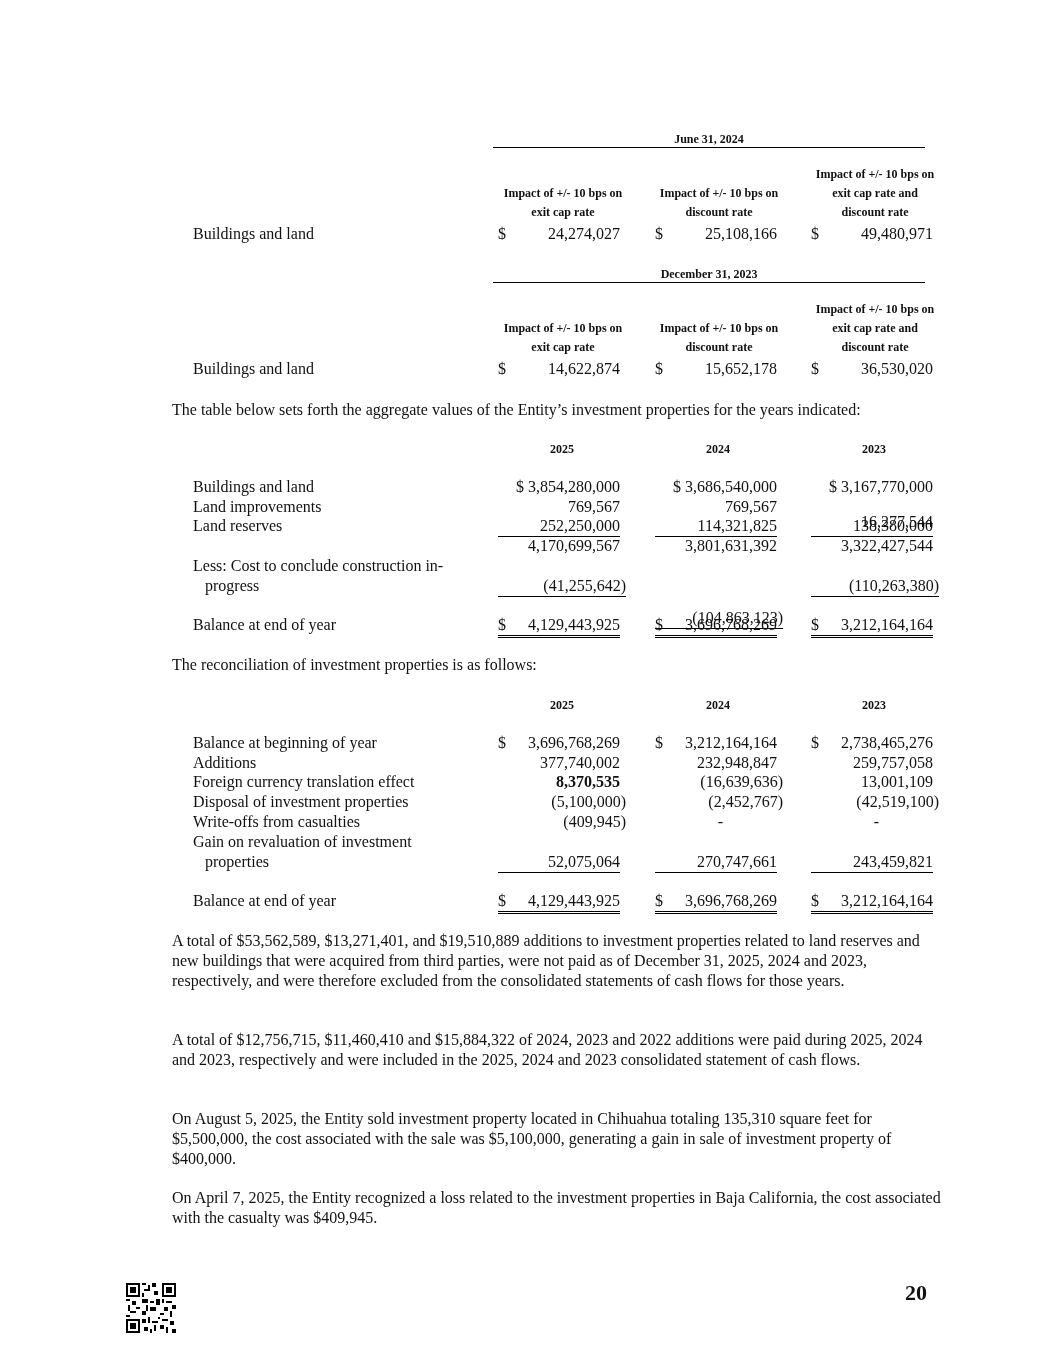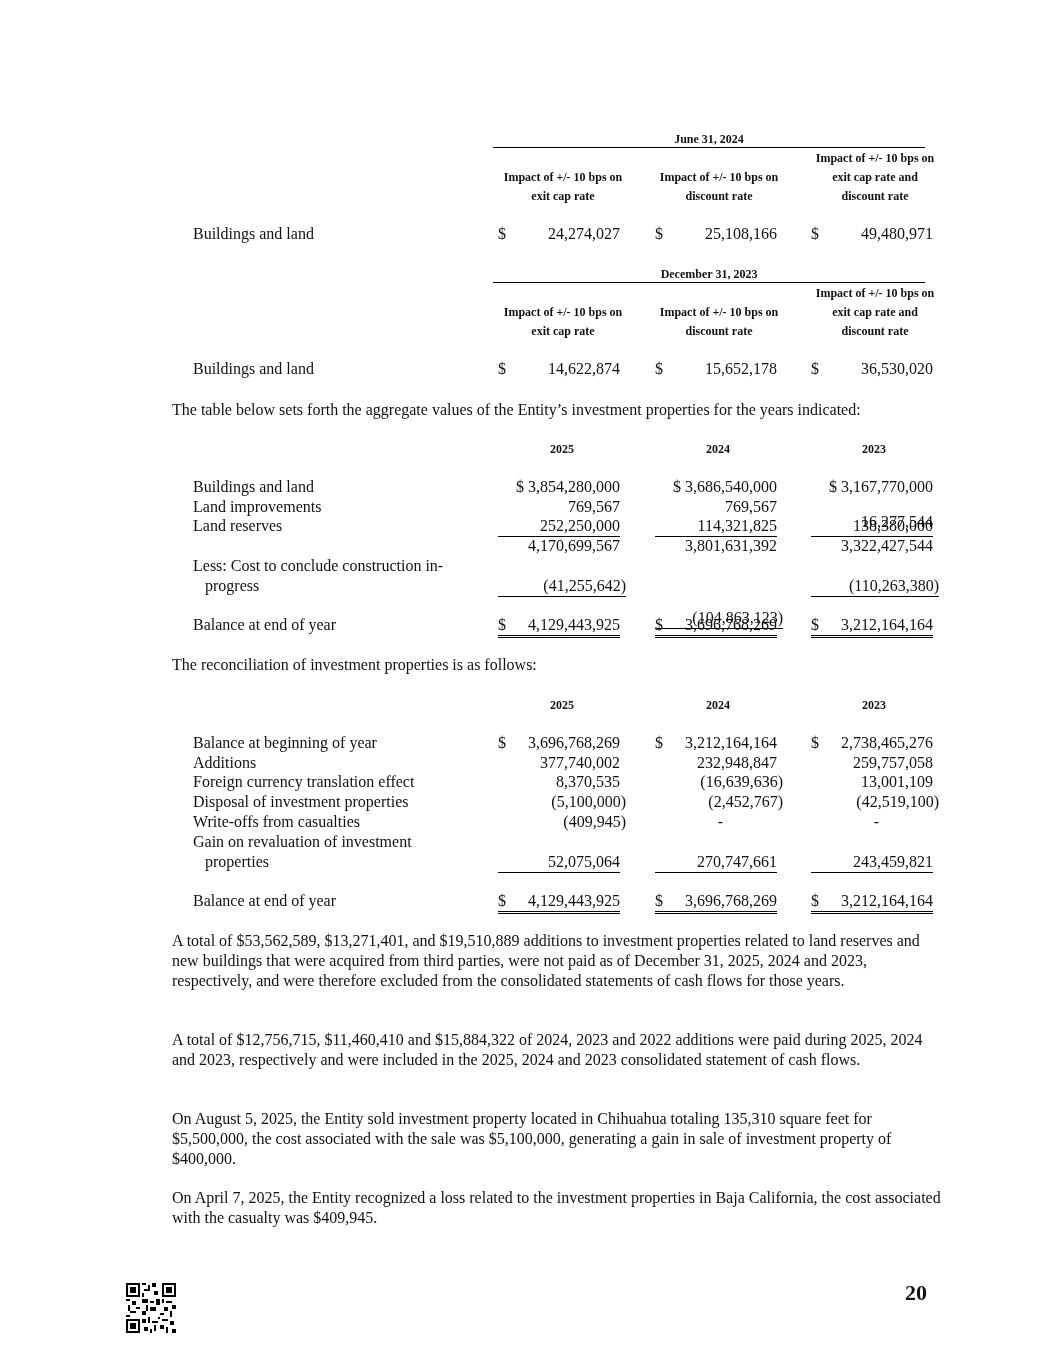--- a/index.html
+++ b/index.html
@@ -1,21 +1,21 @@
 <!DOCTYPE html>
 <html><head>
 <meta charset="utf-8">
 <style>
   html, body { margin: 0; padding: 0; background: #ffffff; }
   body {
     width: 1055px; height: 1365px; position: relative; overflow: hidden;
     font-family: "Liberation Serif", "DejaVu Serif", serif;
     color: #111; font-size: 16px;
   }
-  .abs { position: absolute; }
+  .abs { position: absolute; margin-top: 16px; }
   .hdr { font-weight: bold; font-size: 12px; text-align: center; line-height: 19px; }
   .period { position: absolute; top: 131px; left: 493px; width: 432px; border-bottom: 1.3px solid #000;
             font-weight: bold; font-size: 12px; text-align: center; line-height: 16px; }
   .row-label { position: absolute; left: 193px; font-size: 16px; line-height: 20px; }
   .num { position: absolute; font-size: 16px; line-height: 20px; text-align: right; }
   .para { position: absolute; left: 172px; width: 770px; font-size: 16px; line-height: 20px; }
   .ul { border-bottom: 1.2px solid #000; }
   .dul { border-bottom: 3px double #000; }
   .cell { position: absolute; font-size: 16px; line-height: 20px; }
   .cell .d { position: absolute; left: 0; }
@@ -154,21 +154,21 @@
     <span class="d">$</span>
       <span class="v">2,738,465,276</span>
   </div>
 
   <div class="row-label" style="top:753px;">Additions</div>
   <div class="num" style="left:498px; top:753px; width:122px;">377,740,002</div>
   <div class="num" style="left:655px; top:753px; width:122px;">232,948,847</div>
   <div class="num" style="left:811px; top:753px; width:122px;">259,757,058</div>
 
   <div class="row-label" style="top:772px;">Foreign currency translation effect</div>
-  <div class="num" style="left:498px; top:772px; width:122px;">8,370,535</div>
+  <div class="num" style="left:498px; top:772px; width:122px;font-weight:bold;">8,370,535</div>
   <div class="num" style="left:655px; top:772px; width:128px;">(16,639,636)</div>
   <div class="num" style="left:811px; top:772px; width:122px;">13,001,109</div>
 
   <div class="row-label" style="top:792px;">Disposal of investment properties</div>
   <div class="num" style="left:498px; top:792px; width:128px;">(5,100,000)</div>
   <div class="num" style="left:655px; top:792px; width:128px;">(2,452,767)</div>
   <div class="num" style="left:811px; top:792px; width:128px;">(42,519,100)</div>
 
   <div class="row-label" style="top:812px;">Write-offs from casualties</div>
   <div class="num" style="left:498px; top:812px; width:128px;">(409,945)</div>

